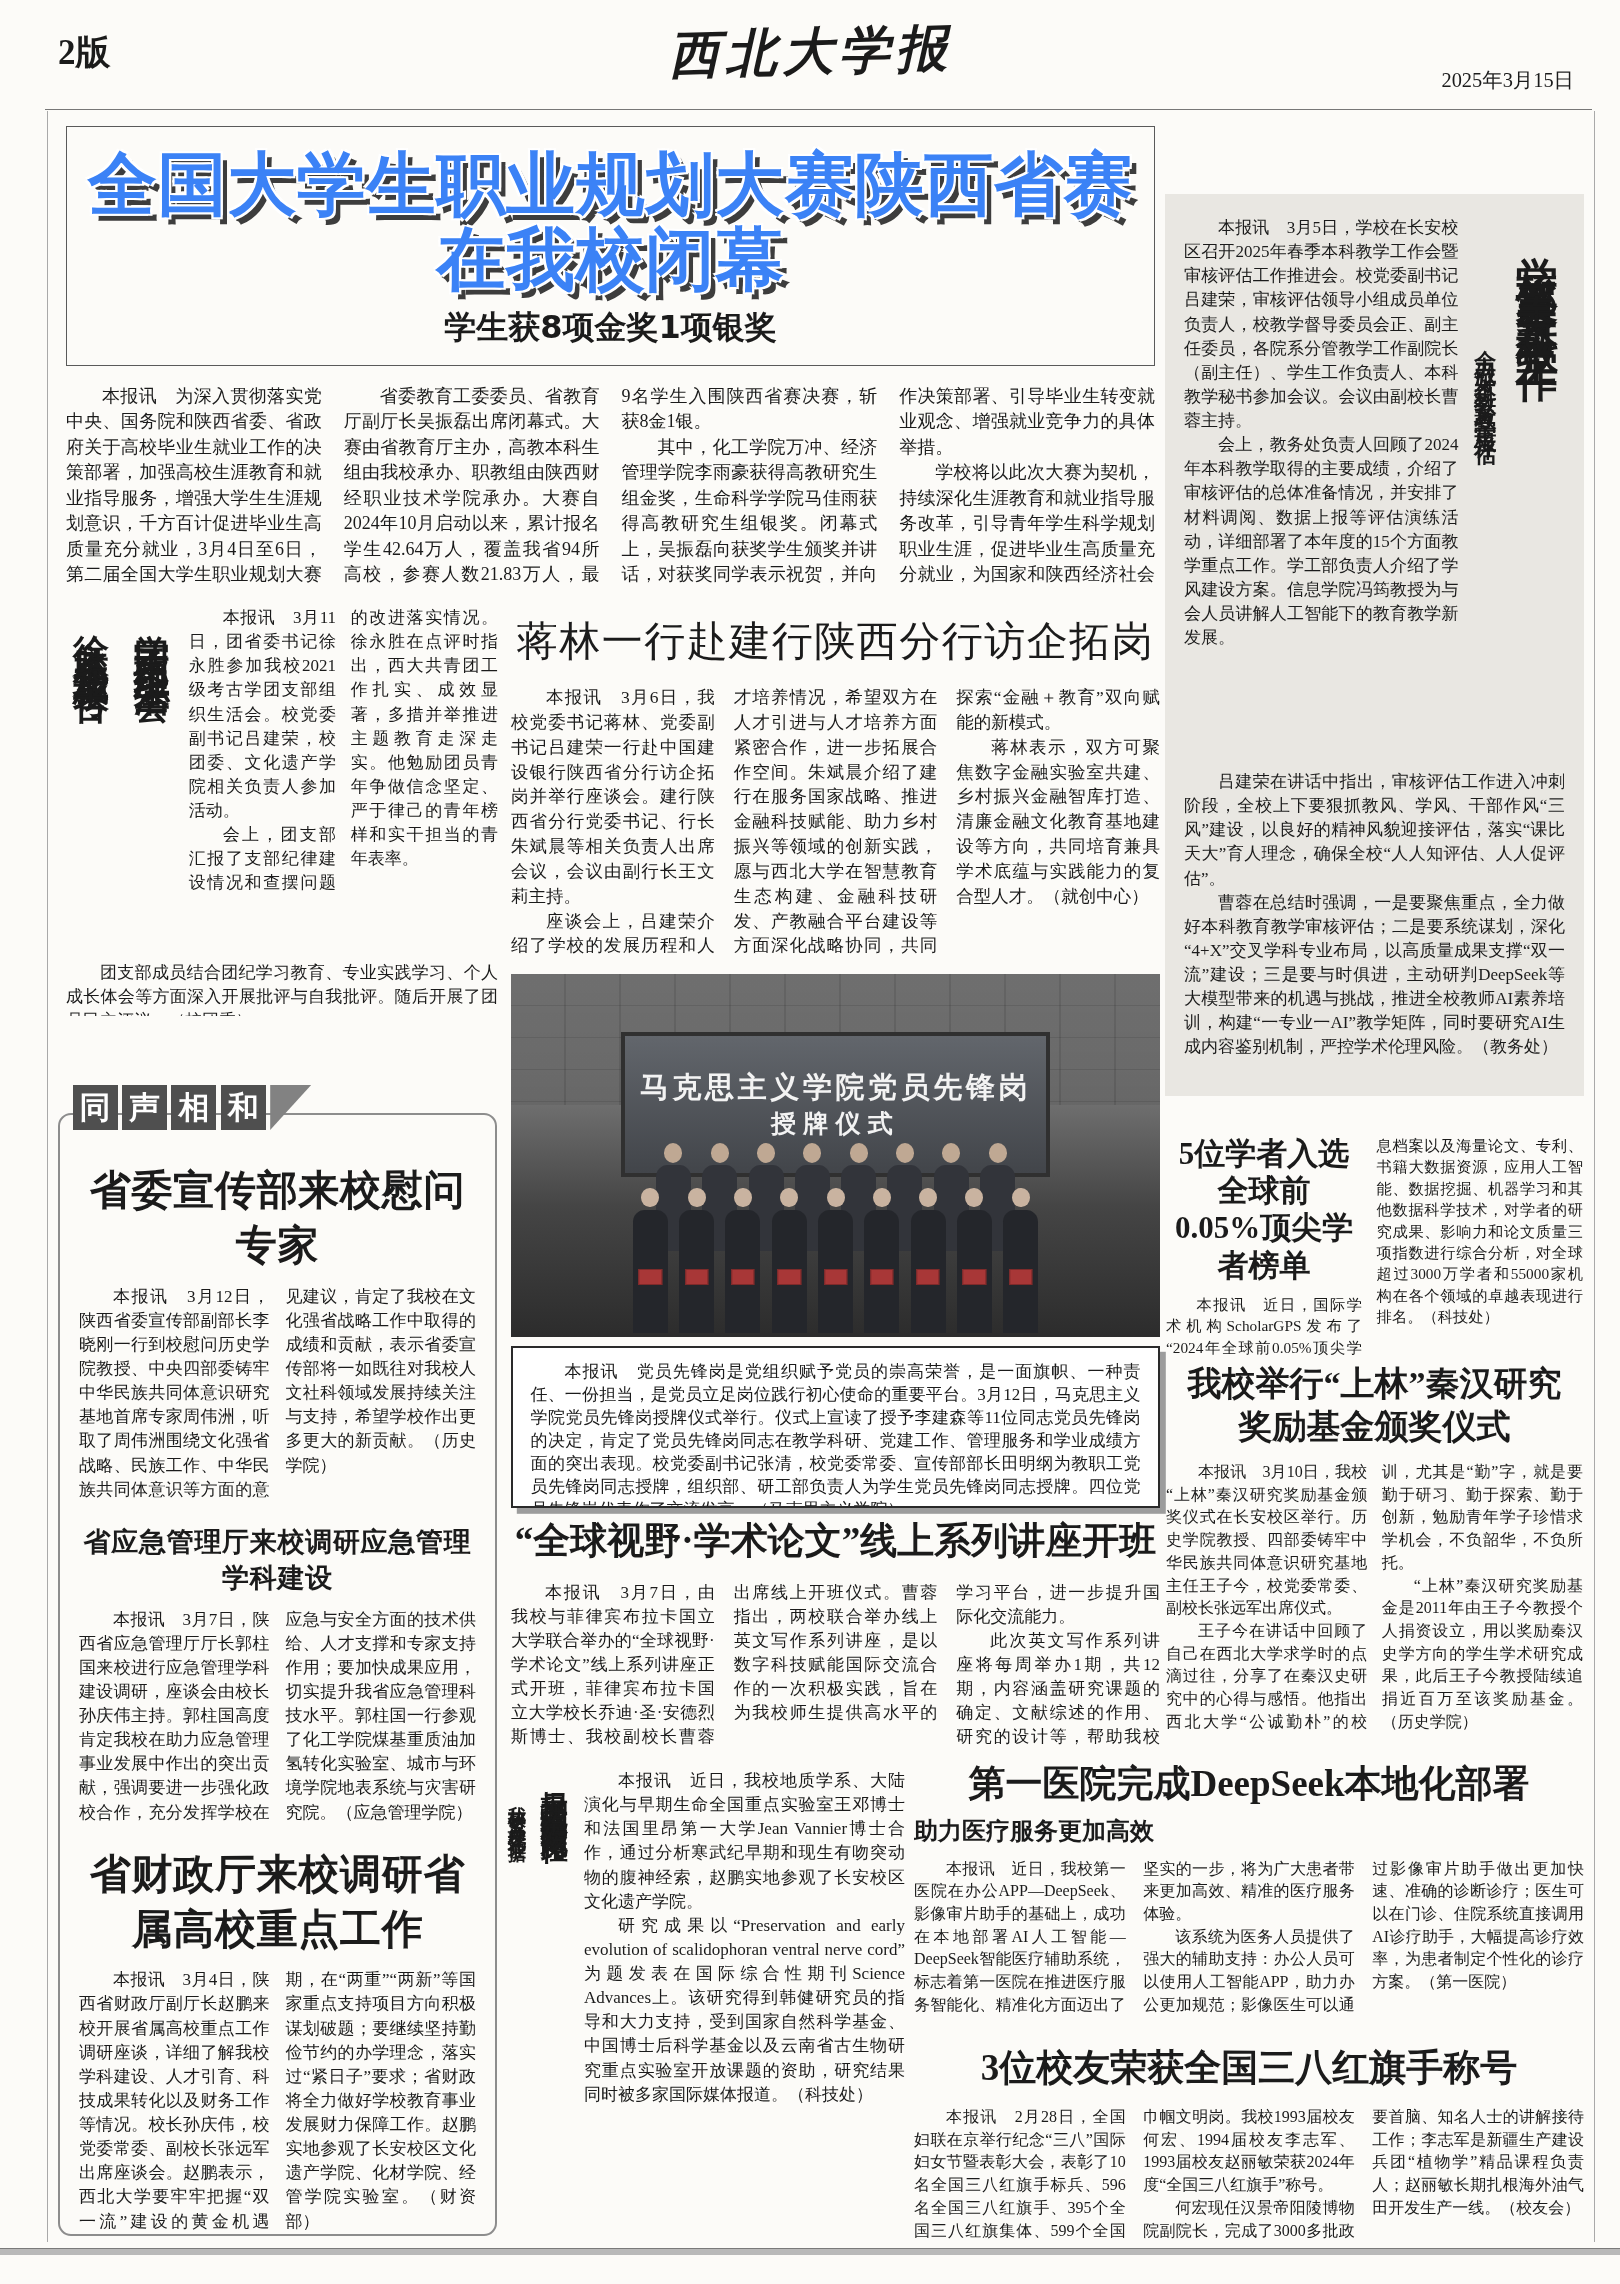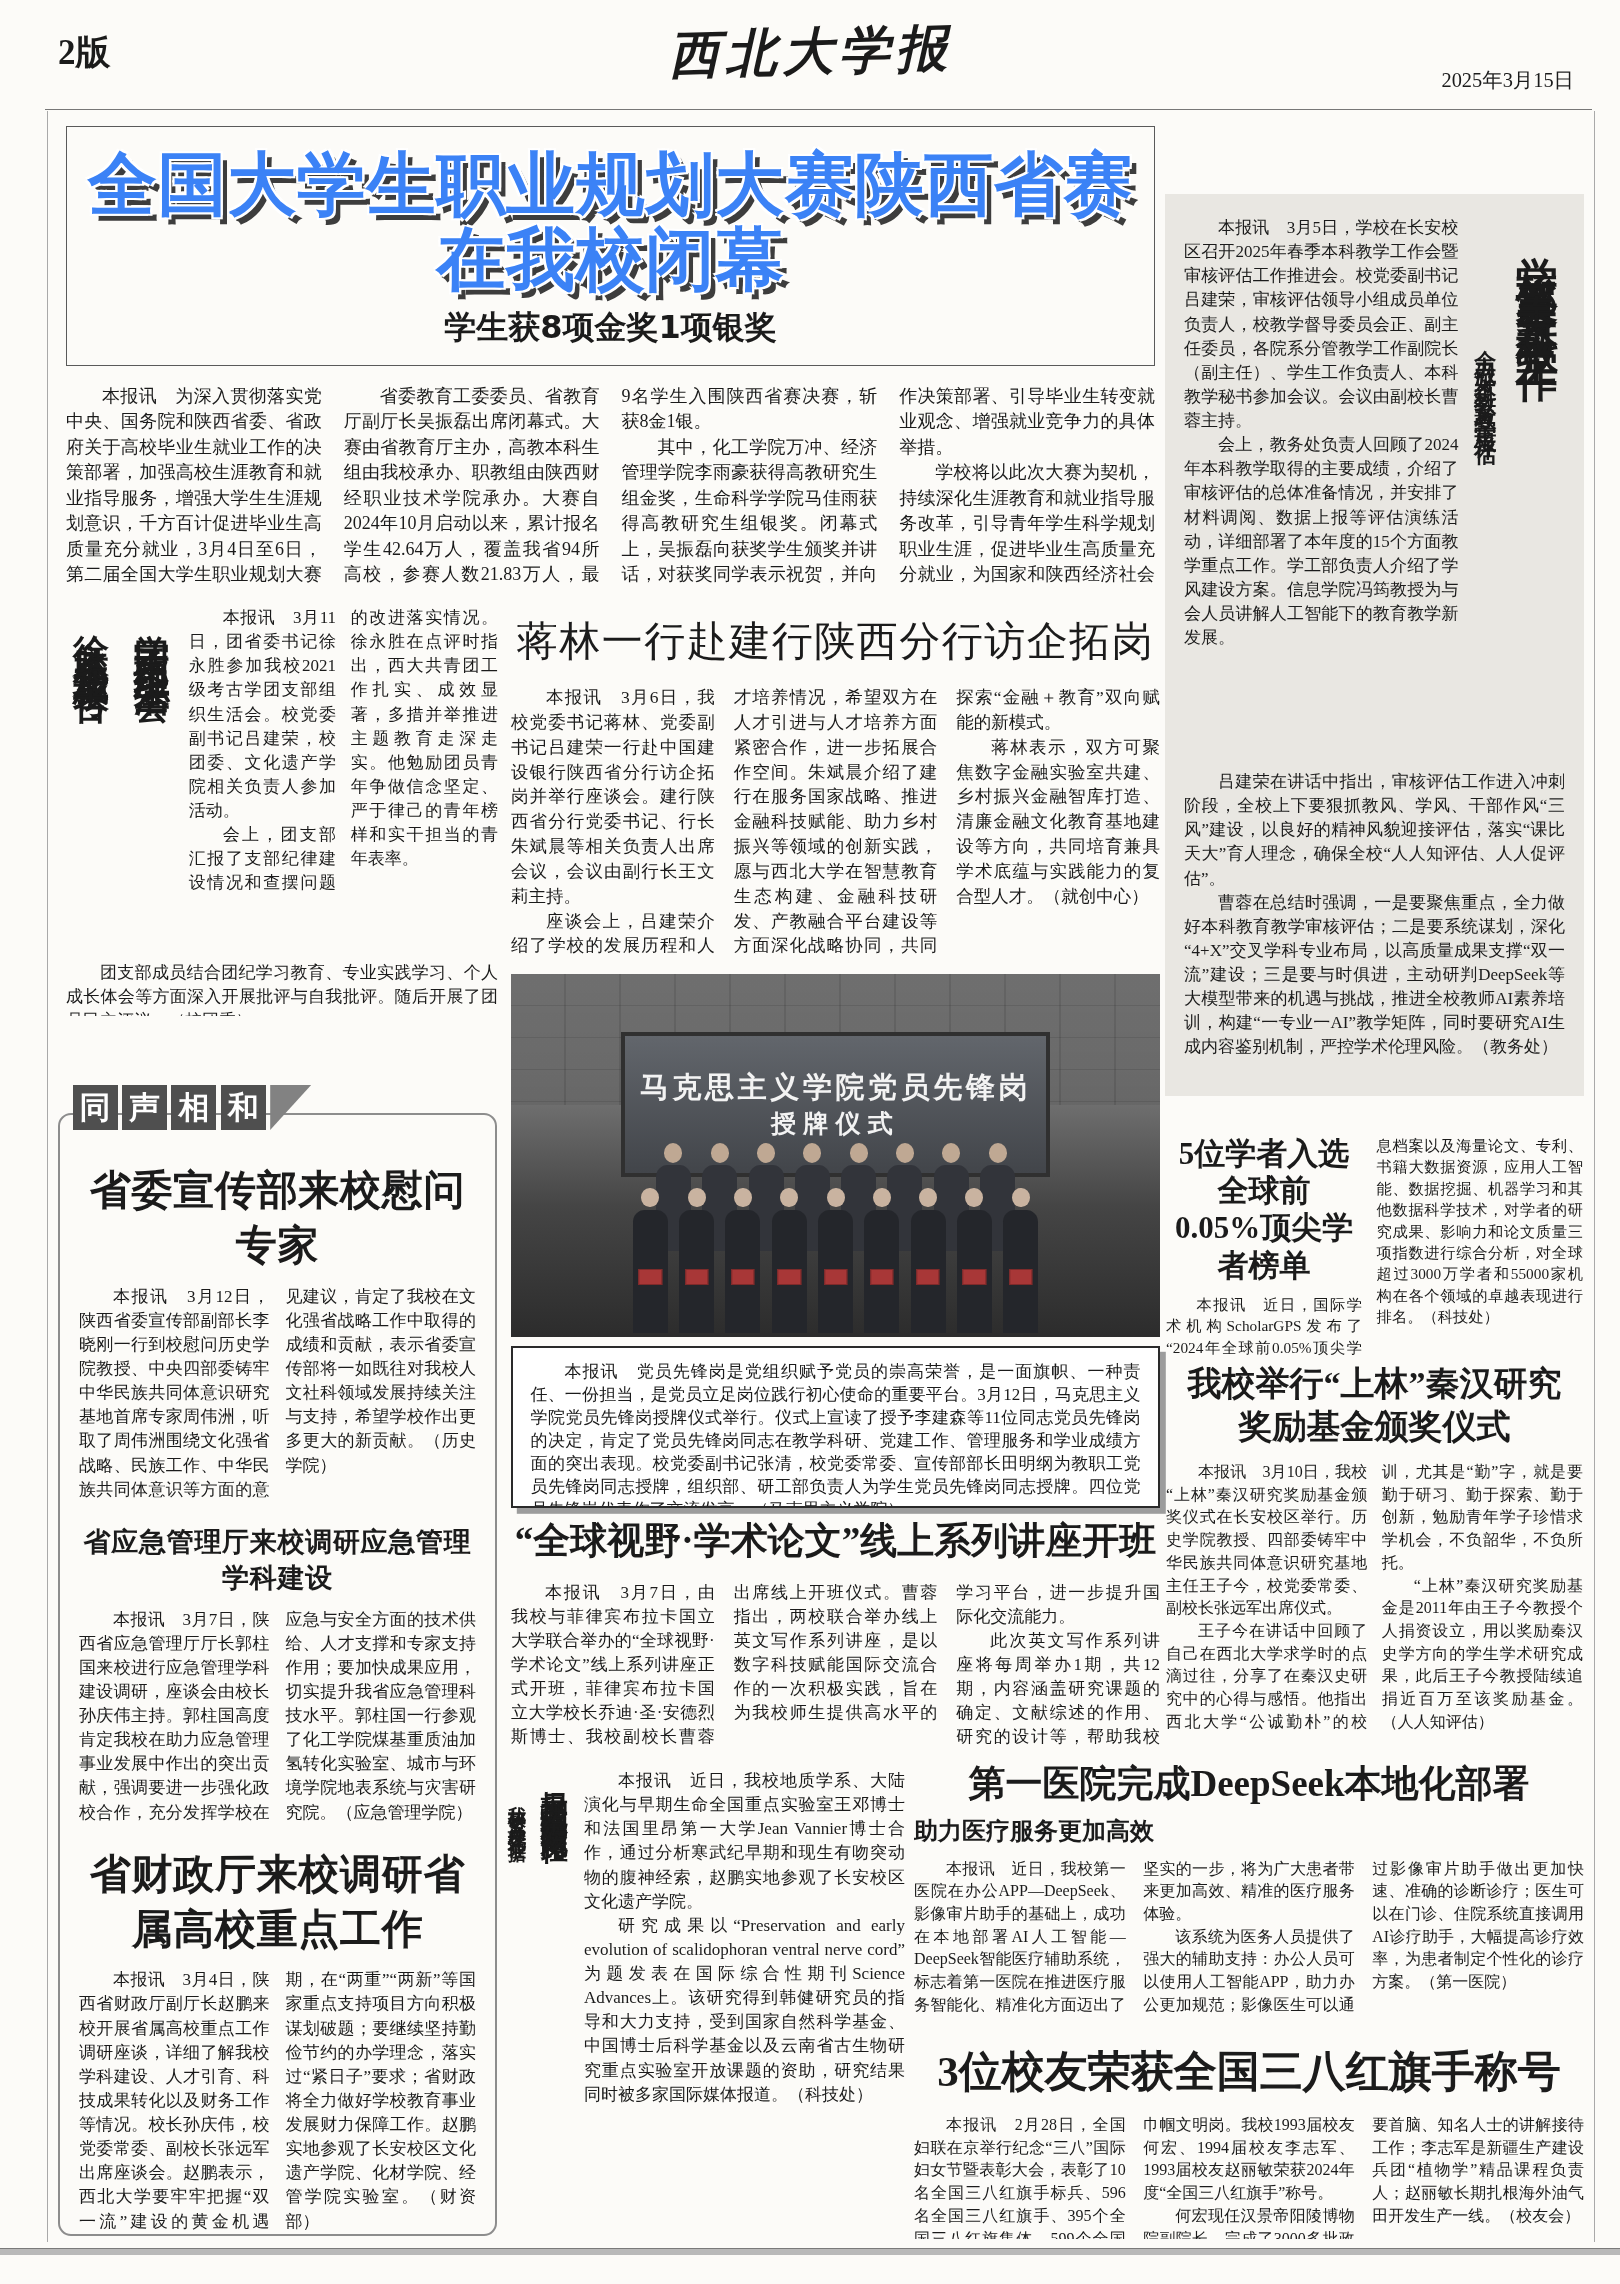--- a/index.html
+++ b/index.html
@@ -104,21 +104,21 @@
   .shanglin{left:1166px;top:1363px;width:417px;height:390px}
   .shanglin h2{text-align:center;font-size:34px;font-weight:700;line-height:1.25}
   .shanglin .btext{margin-top:13px;column-count:2;column-gap:14.6px;font-size:16px;height:286px}
   
   .deepseek{left:914px;top:1759px;width:670px;height:277px}
   .deepseek h2{text-align:center;font-size:37px;font-weight:700}
   .deepseek .sub{text-align:left;margin-top:10px;font:700 24px/1 "DejaVu Sans","Liberation Sans",sans-serif}
   .deepseek .btext{margin-top:14.6px;column-count:3;column-gap:17.5px;font-size:16px;height:180px}
   
   .alumni{left:914px;top:2043px;width:670px;height:196px}
-  .alumni h2{text-align:center;font-size:43px;font-weight:700}
+  .alumni h2{text-align:center;font-size:37px;font-weight:700}
   .alumni .btext{margin-top:13px;column-count:3;column-gap:17.5px;font-size:16px;height:137px}
 </style>
 </head>
 <body data-name="newspaper-page">
 
 <div class="page-label" data-name="page-number">2版</div>
 <div class="paper-title" data-name="newspaper-title">西北大学报</div>
 <div class="issue-date" data-name="issue-date">2025年3月15日</div>
 <div class="rule-top" data-name="masthead-rule"></div>
 <div class="vrule-left" data-name="left-margin-rule"></div>
@@ -346,21 +346,21 @@
 </section>
 
 <section class="shanglin" data-name="article-shanglin-fund-award">
   <h2 data-name="shanglin-headline">
     <span style="display:block" data-name="shanglin-headline-line">我校举行“上林”秦汉研究</span>
     <span style="display:block" data-name="shanglin-headline-line">奖励基金颁奖仪式</span>
   </h2>
   <div class="btext" data-name="shanglin-body">
     <p data-name="shanglin-paragraph">本报讯　3月10日，我校“上林”秦汉研究奖励基金颁奖仪式在长安校区举行。历史学院教授、四部委铸牢中华民族共同体意识研究基地主任王子今，校党委常委、副校长张远军出席仪式。</p>
     <p data-name="shanglin-paragraph">王子今在讲话中回顾了自己在西北大学求学时的点滴过往，分享了在秦汉史研究中的心得与感悟。他指出西北大学“公诚勤朴”的校训，尤其是“勤”字，就是要勤于研习、勤于探索、勤于创新，勉励青年学子珍惜求学机会，不负韶华，不负所托。</p>
-    <p data-name="shanglin-paragraph">“上林”秦汉研究奖励基金是2011年由王子今教授个人捐资设立，用以奖励秦汉史学方向的学生学术研究成果，此后王子今教授陆续追捐近百万至该奖励基金。（人人知评估）</p>
+    <p data-name="shanglin-paragraph">“上林”秦汉研究奖励基金是2011年由王子今教授个人捐资设立，用以奖励秦汉史学方向的学生学术研究成果，此后王子今教授陆续追捐近百万至该奖励基金。（历史学院）</p>
   </div>
 </section>
 
 <section class="deepseek" data-name="article-hospital-deepseek">
   <h2 data-name="deepseek-headline">第一医院完成DeepSeek本地化部署</h2>
   <div class="sub" data-name="deepseek-subhead">助力医疗服务更加高效</div>
   <div class="btext" data-name="deepseek-body">
     <p data-name="deepseek-paragraph">本报讯　近日，我校第一医院在办公APP—DeepSeek、影像审片助手的基础上，成功在本地部署AI人工智能—DeepSeek智能医疗辅助系统，标志着第一医院在推进医疗服务智能化、精准化方面迈出了坚实的一步，将为广大患者带来更加高效、精准的医疗服务体验。</p>
     <p data-name="deepseek-paragraph">该系统为医务人员提供了强大的辅助支持：办公人员可以使用人工智能APP，助力办公更加规范；影像医生可以通过影像审片助手做出更加快速、准确的诊断诊疗；医生可以在门诊、住院系统直接调用AI诊疗助手，大幅提高诊疗效率，为患者制定个性化的诊疗方案。（第一医院）</p>
   </div>

